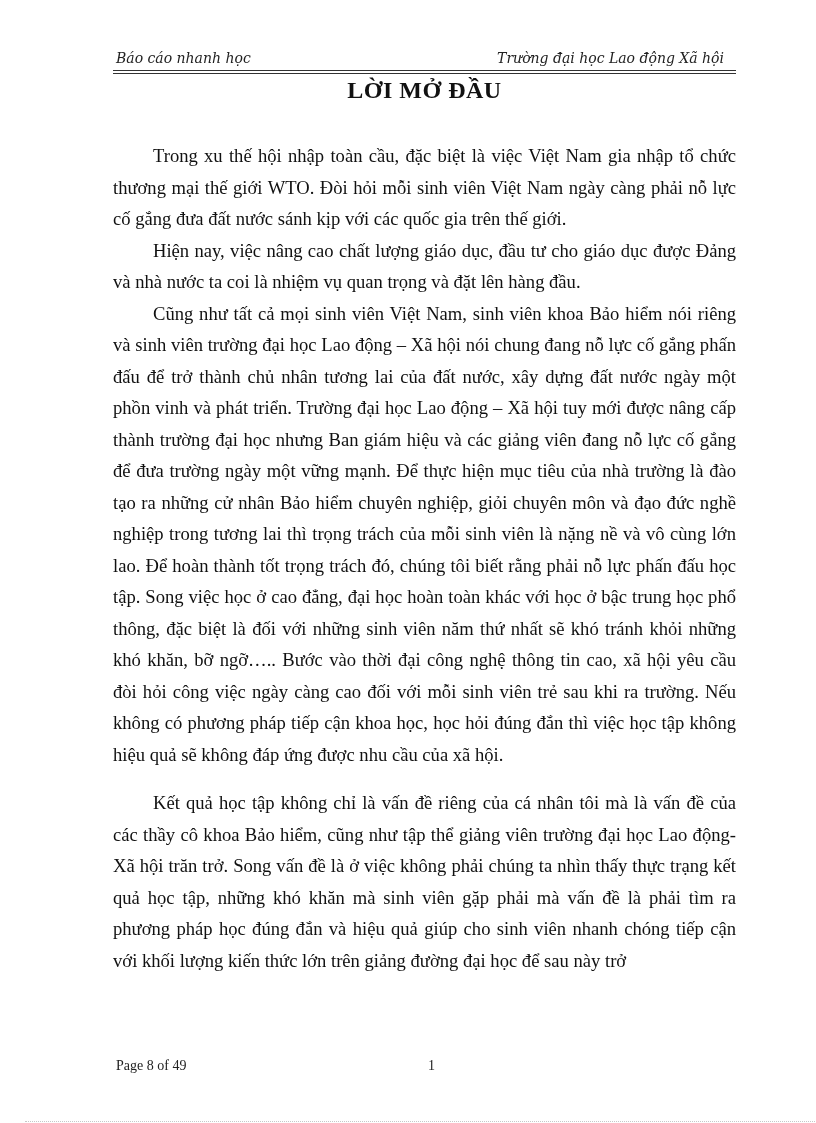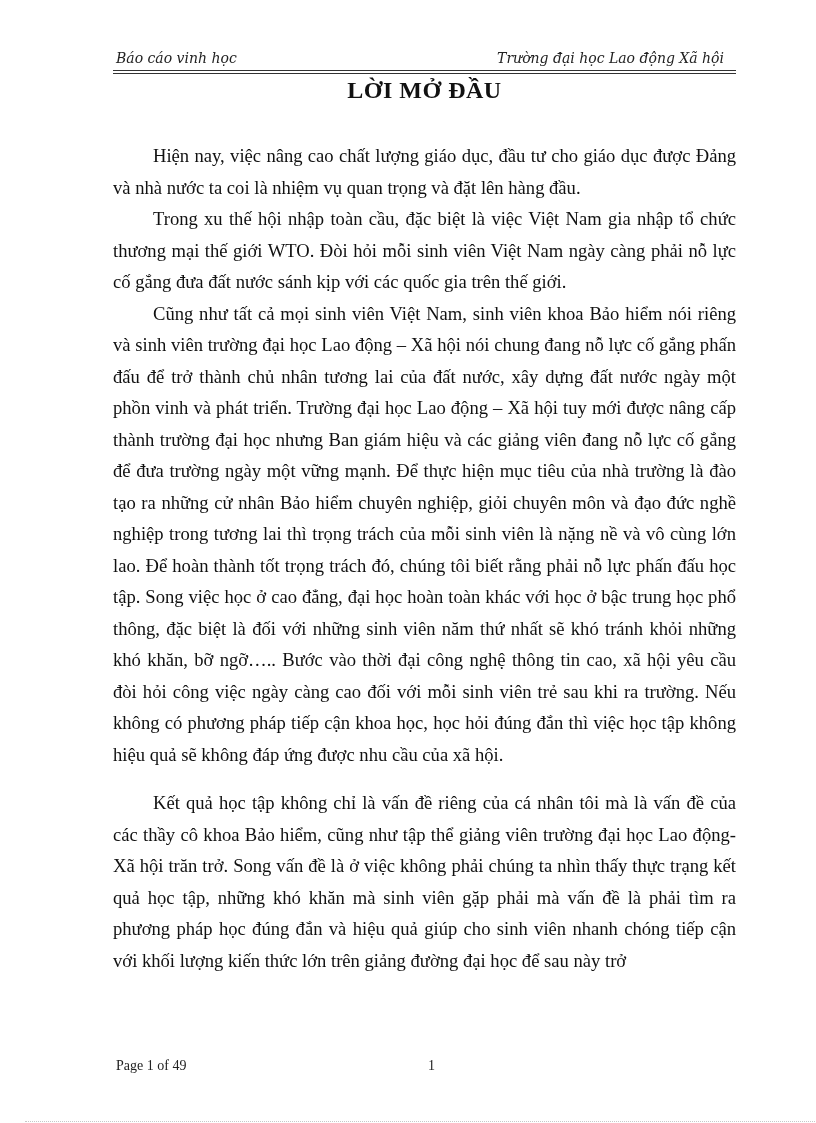--- a/index.html
+++ b/index.html
@@ -88,33 +88,33 @@
       height: 0;
       border-top: 1px dotted #c8c8c8;
     }
   </style>
 </head>
 <body>
 
 <div class="page">
 
   <div class="header">
-    <span class="left">Báo cáo vinh học</span>
+    <span class="left">Báo cáo nhanh học</span>
     <span class="right">Trường đại học Lao động Xã hội</span>
   </div>
   <div class="header-rule"></div>
 
   <div class="title">LỜI MỞ ĐẦU</div>
 
   <div class="body-text">
+    <p>Trong xu thế hội nhập toàn cầu, đặc biệt là việc Việt Nam gia nhập tổ chức thương mại thế giới WTO. Đòi hỏi mỗi sinh viên Việt Nam ngày càng phải nỗ lực cố gắng đưa đất nước sánh kịp với các quốc gia trên thế giới.</p>
     <p>Hiện nay, việc nâng cao chất lượng giáo dục, đầu tư cho giáo dục được Đảng và nhà nước ta coi là nhiệm vụ quan trọng và đặt lên hàng đầu.</p>
-    <p>Trong xu thế hội nhập toàn cầu, đặc biệt là việc Việt Nam gia nhập tổ chức thương mại thế giới WTO. Đòi hỏi mỗi sinh viên Việt Nam ngày càng phải nỗ lực cố gắng đưa đất nước sánh kịp với các quốc gia trên thế giới.</p>
     <p>Cũng như tất cả mọi sinh viên Việt Nam, sinh viên khoa Bảo hiểm nói riêng và sinh viên trường đại học Lao động – Xã hội nói chung đang nỗ lực cố gắng phấn đấu để trở thành chủ nhân tương lai của đất nước, xây dựng đất nước ngày một phồn vinh và phát triển. Trường đại học Lao động – Xã hội tuy mới được nâng cấp thành trường đại học nhưng Ban giám hiệu và các giảng viên đang nỗ lực cố gắng để đưa trường ngày một vững mạnh. Để thực hiện mục tiêu của nhà trường là đào tạo ra những cử nhân Bảo hiểm chuyên nghiệp, giỏi chuyên môn và đạo đức nghề nghiệp trong tương lai thì trọng trách của mỗi sinh viên là nặng nề và vô cùng lớn lao. Để hoàn thành tốt trọng trách đó, chúng tôi biết rằng phải nỗ lực phấn đấu học tập. Song việc học ở cao đẳng, đại học hoàn toàn khác với học ở bậc trung học phổ thông, đặc biệt là đối với những sinh viên năm thứ nhất sẽ khó tránh khỏi những khó khăn, bỡ ngỡ….. Bước vào thời đại công nghệ thông tin cao, xã hội yêu cầu đòi hỏi công việc ngày càng cao đối với mỗi sinh viên trẻ sau khi ra trường. Nếu không có phương pháp tiếp cận khoa học, học hỏi đúng đắn thì việc học tập không hiệu quả sẽ không đáp ứng được nhu cầu của xã hội.</p>
     <p class="gap-top">Kết quả học tập không chỉ là vấn đề riêng của cá nhân tôi mà là vấn đề của các thầy cô khoa Bảo hiểm, cũng như tập thể giảng viên trường đại học Lao động- Xã hội trăn trở. Song vấn đề là ở việc không phải chúng ta nhìn thấy thực trạng kết quả học tập, những khó khăn mà sinh viên gặp phải mà vấn đề là phải tìm ra phương pháp học đúng đắn và hiệu quả giúp cho sinh viên nhanh chóng tiếp cận với khối lượng kiến thức lớn trên giảng đường đại học để sau này trở</p>
   </div>
 
   <div class="footer">
-    <span class="page-label">Page 1 of 49</span>
+    <span class="page-label">Page 8 of 49</span>
     <span class="page-number">1</span>
   </div>
 
   <div class="page-edge"></div>
 </div>
 
 </body></html>

